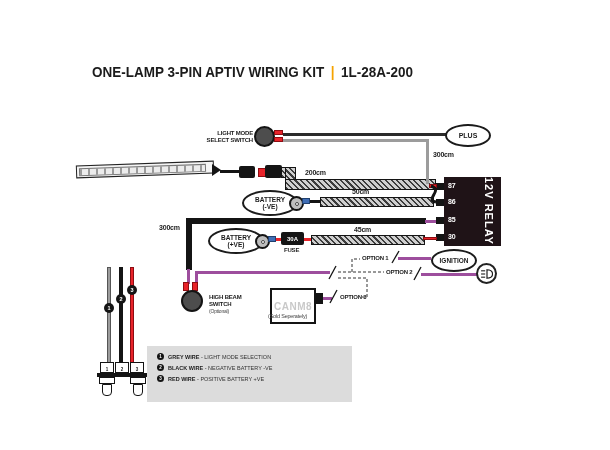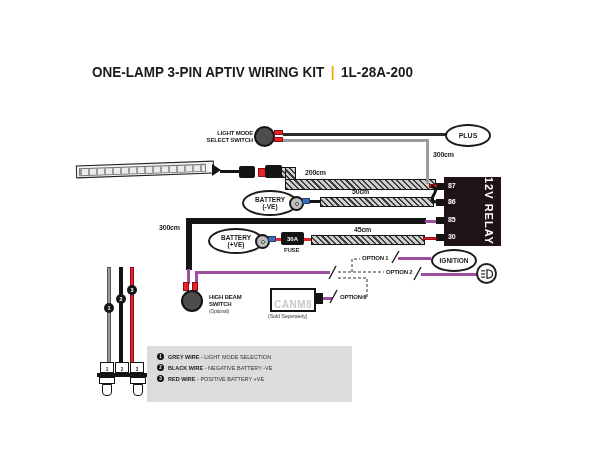--- a/index.html
+++ b/index.html
@@ -131,21 +131,21 @@
 
   <div class="abs" style="left:476px;top:263px;width:21px;height:21px;border:2px solid #222;border-radius:50%;background:#fff;box-sizing:border-box;display:flex;align-items:center;justify-content:center;">
     <svg width="12" height="10" viewBox="0 0 13 11">
       <path d="M6.5,0.8 C10.5,1 12.6,3 12.6,5.5 C12.6,8 10.5,10 6.5,10.2 Z" fill="none" stroke="#1b1b1b" stroke-width="1.3"></path>
       <line x1="0" y1="2" x2="4.5" y2="2" stroke="#1b1b1b" stroke-width="1.2"></line>
       <line x1="0" y1="5.5" x2="4.5" y2="5.5" stroke="#1b1b1b" stroke-width="1.2"></line>
       <line x1="0" y1="9" x2="4.5" y2="9" stroke="#1b1b1b" stroke-width="1.2"></line>
     </svg>
   </div>
 
-  <div class="abs" style="left:270px;top:288px;width:46px;height:24px;border:2.5px solid #141414;box-sizing:border-box;display:flex;align-items:flex-end;justify-content:center;">
+  <div class="abs" style="left:270px;top:288px;width:46px;height:36px;border:2.5px solid #141414;box-sizing:border-box;display:flex;align-items:center;justify-content:center;">
     <span style="color:#C9C9C9;font-weight:800;font-size:10px;letter-spacing:0.5px;">CANM8</span>
   </div>
   <div class="wire" style="left:316px;top:293px;width:7px;height:11px;background:#141414;"></div>
   <div class="wire" style="left:323px;top:296.5px;width:9px;height:3px;background:#9D4E9D;"></div>
   <div class="lbl" style="left:268px;top:313px;font-size:5.5px;font-weight:normal;color:#444;">(Sold Seperately)</div>
 
   <div class="crimp-red" style="left:183px;top:282px;width:6px;height:9px;"></div>
   <div class="crimp-red" style="left:192px;top:282px;width:6px;height:9px;"></div>
   <div class="switch-circle" style="left:181px;top:290px;width:22px;height:22px;"></div>
   <div class="lbl tiny" style="left:209px;top:294px;white-space:normal;width:44px;">

